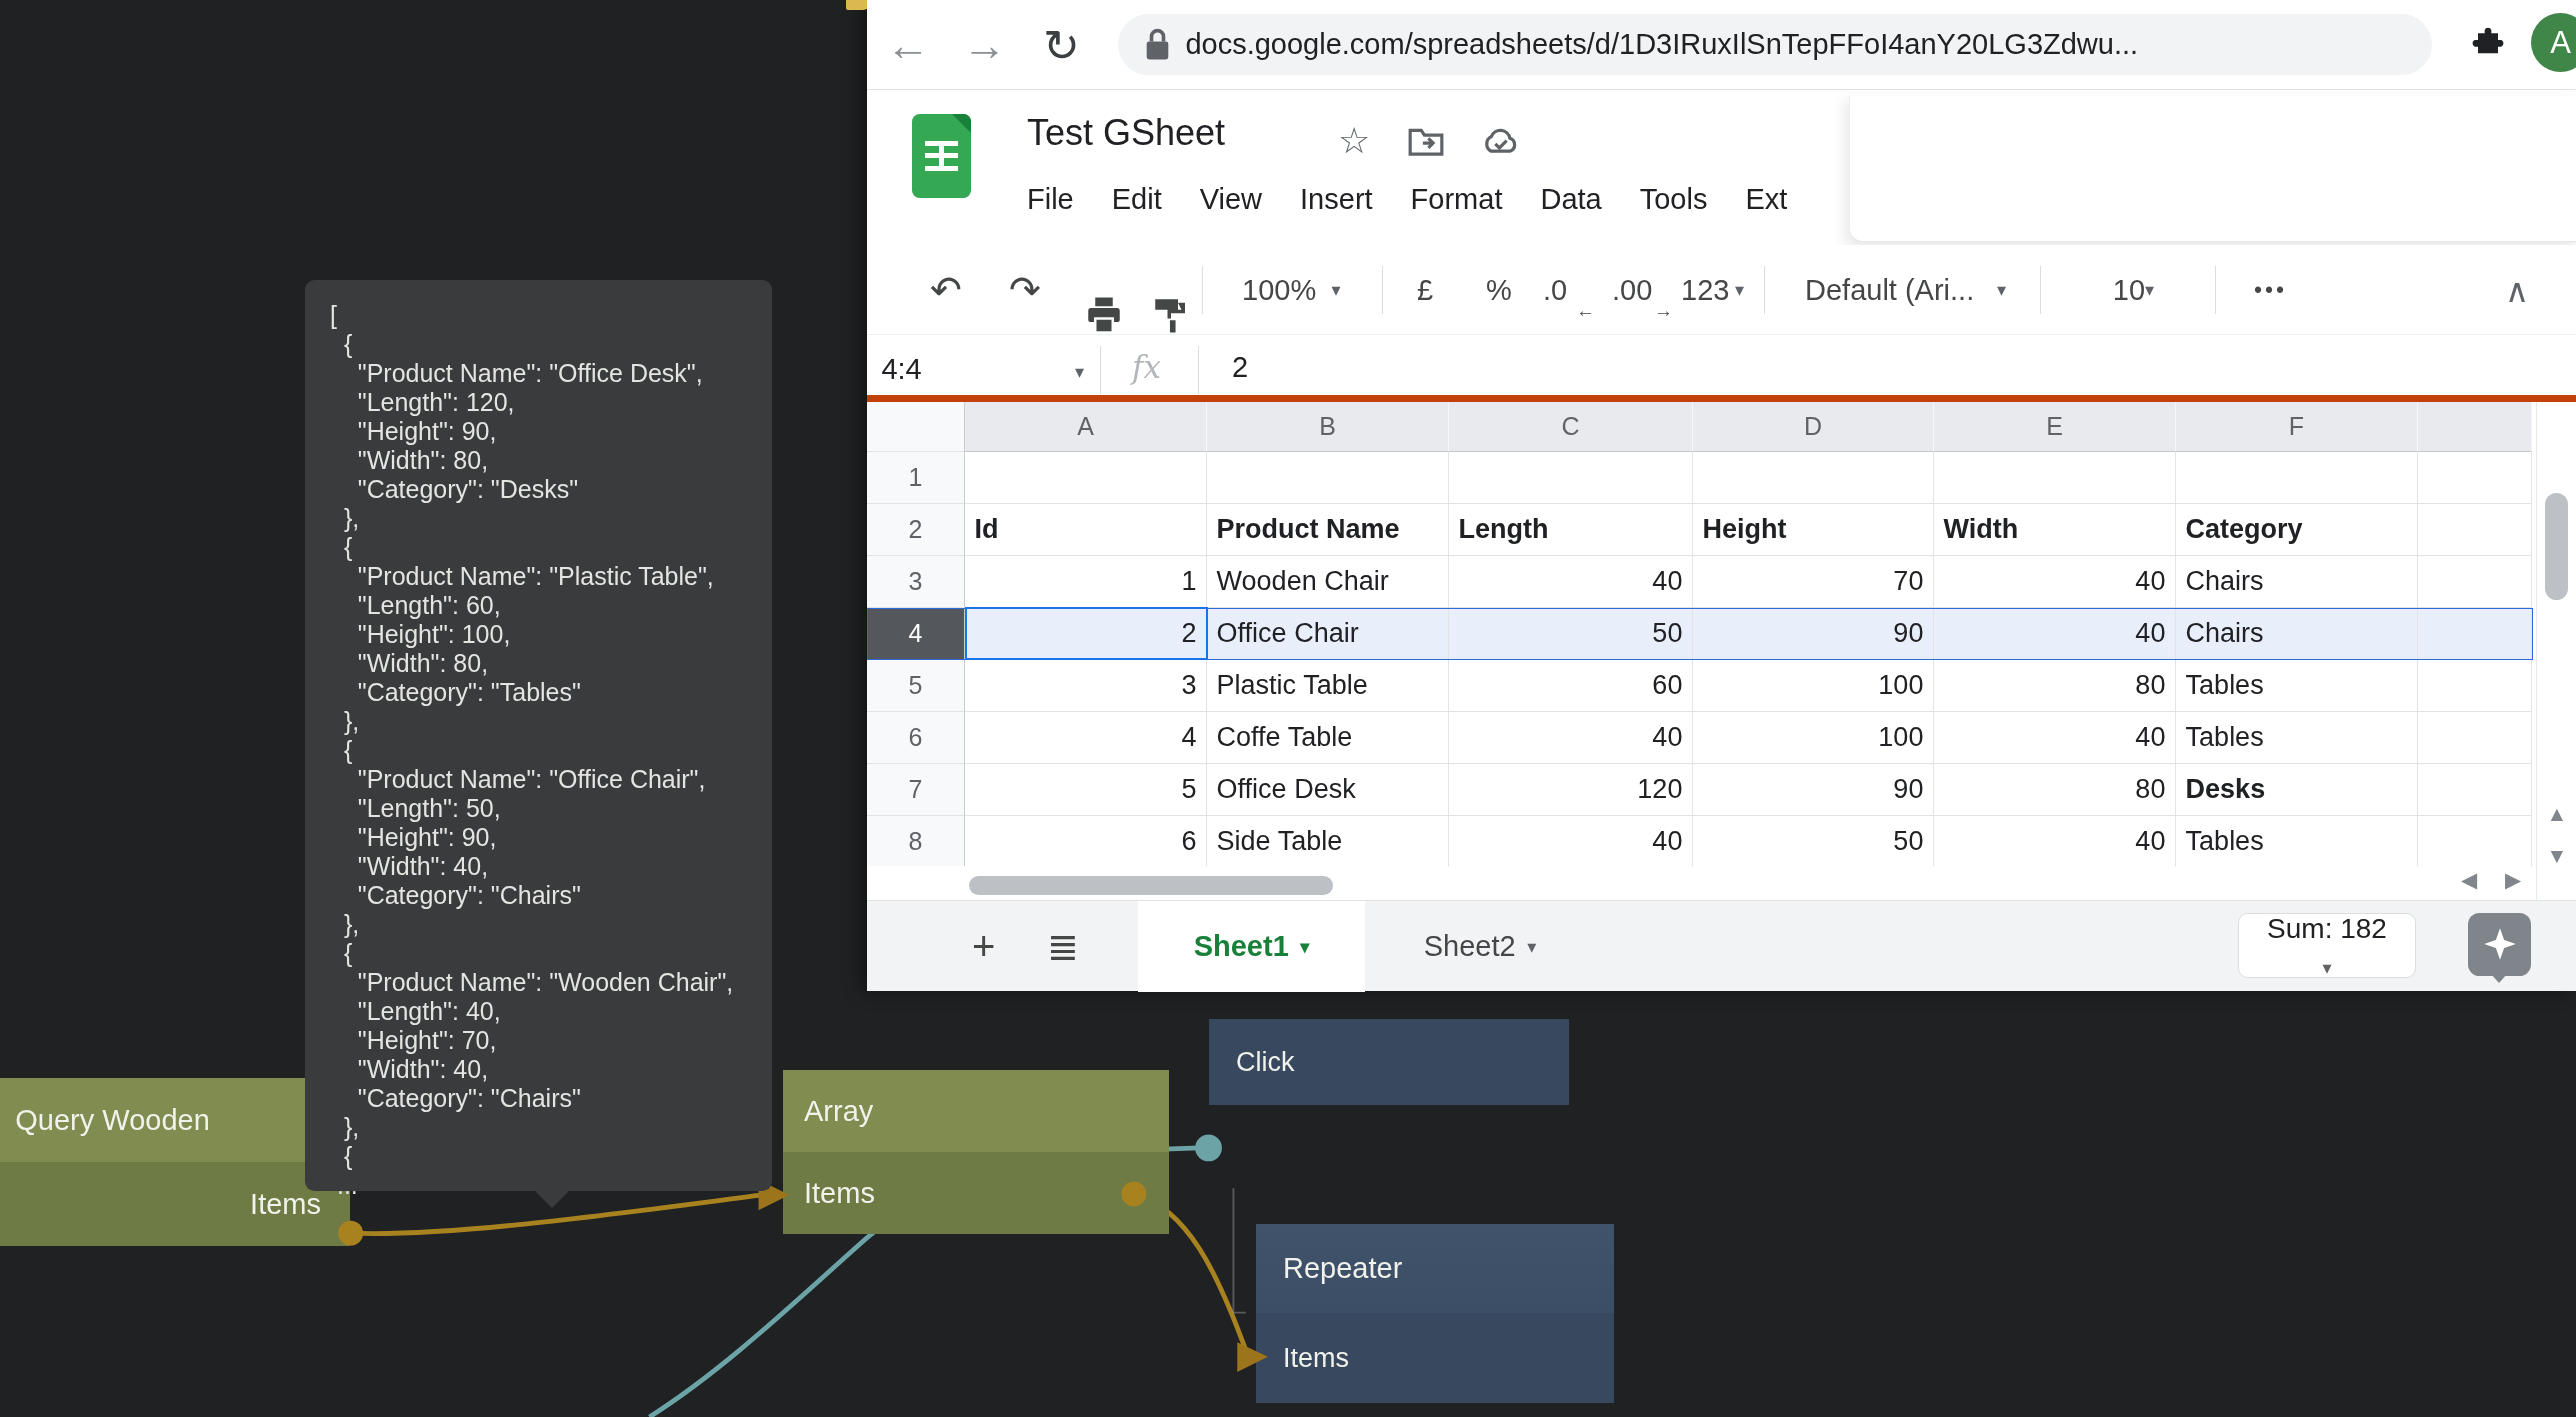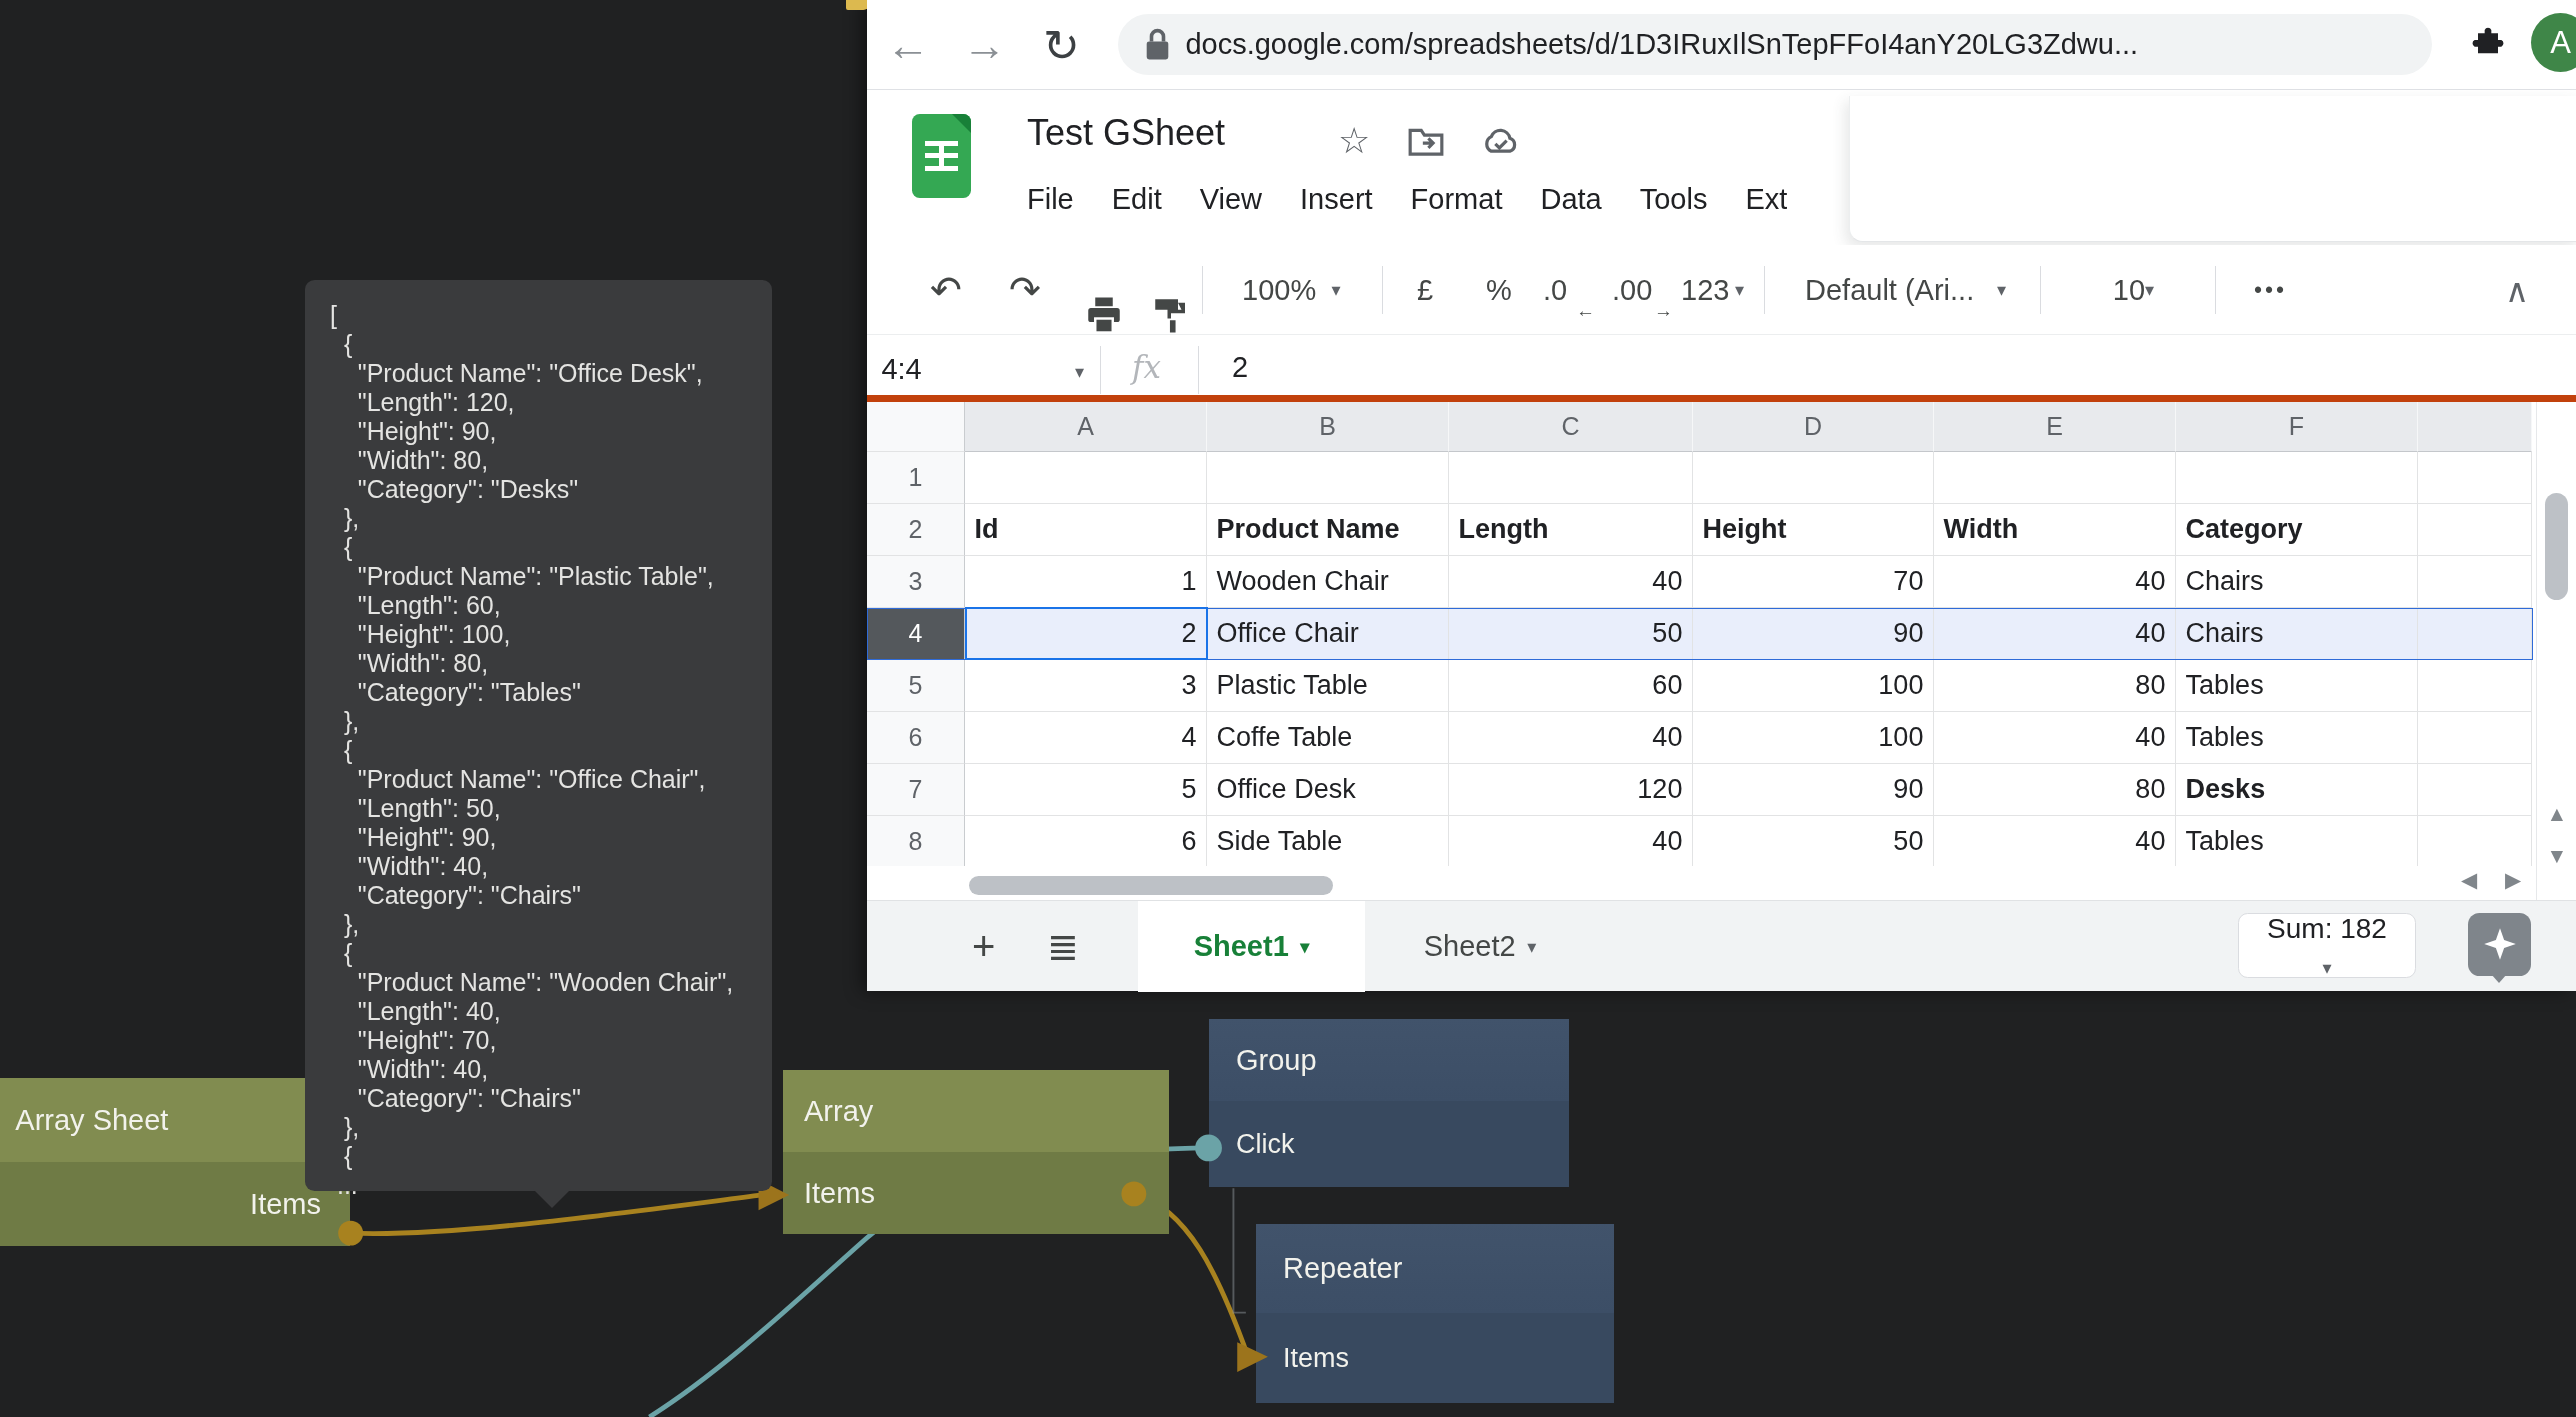--- a/index.html
+++ b/index.html
@@ -129,31 +129,30 @@
 <div id="editor">
 
   <svg id="wires" width="2576" height="1417" viewBox="0 0 2690 1480">
     <path d="M 1262 1199 C 1120 1202 1005 1205 905 1293 C 838 1352 760 1428 678 1480" fill="none" stroke-width="5" stroke="#6ba3a7"></path>
     <path d="M 366 1288 C 470 1292 640 1268 796 1248" fill="none" stroke-width="5" stroke="#a8821f"></path>
     <path d="M 1184 1247 C 1240 1262 1272 1330 1303 1416" fill="none" stroke-width="5" stroke="#a8821f"></path>
     <path d="M 1288 1241 L 1288 1371 L 1301 1371" fill="none" stroke="#9aa0a6" stroke-opacity="0.45" stroke-width="2"></path>
   </svg>
 
   <div class="node olive" style="left:0; top:1078px; width:350px;">
-    <div class="hd" style="height:84px; padding-left:15.3px;">Array Sheet</div>
+    <div class="hd" style="height:84px; padding-left:15.3px;">Query Wooden</div>
     <div class="bd port-right" style="height:84px;">Items</div>
   </div>
 
   <div class="node olive" style="left:783px; top:1070px; width:386px;">
     <div class="hd" style="height:82px;">Array</div>
     <div class="bd" style="height:82px;">Items</div>
   </div>
 
   <div class="node blue" style="left:1209px; top:1019px; width:360px;">
-    <div class="hd" style="height:82px; padding-left:27px;">Group</div>
     <div class="bd" style="height:86px; padding-left:27px; font-size:27px;">Click</div>
   </div>
 
   <div class="node blue" style="left:1256px; top:1224px; width:358px;">
     <div class="hd" style="height:89px; padding-left:27px;">Repeater</div>
     <div class="bd" style="height:90px; padding-left:27px; font-size:27px;">Items</div>
   </div>
 
   <svg id="ports" width="2576" height="1417" viewBox="0 0 2690 1480">
     <circle cx="366" cy="1288" r="13" fill="#a8821f"></circle>

